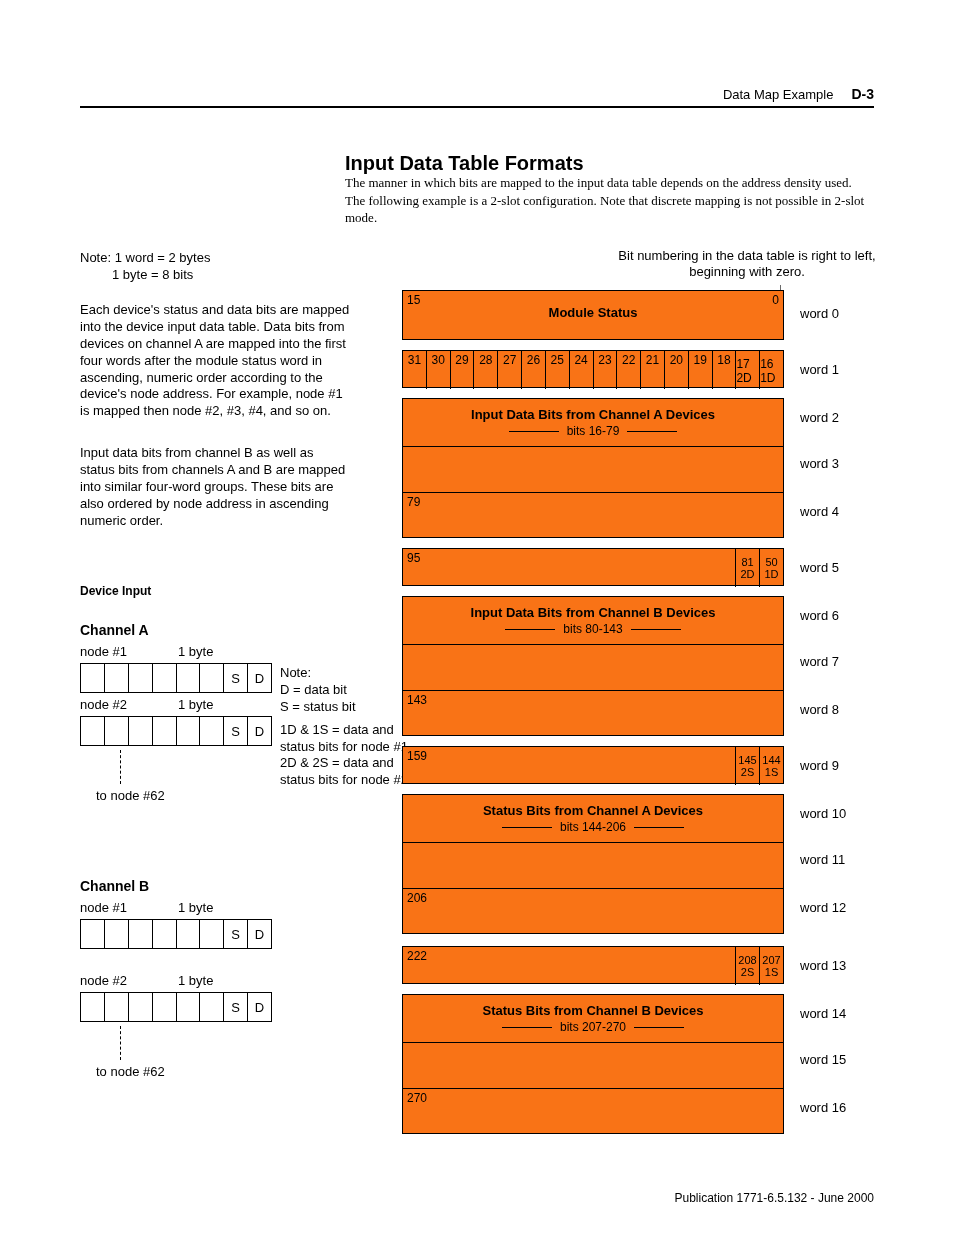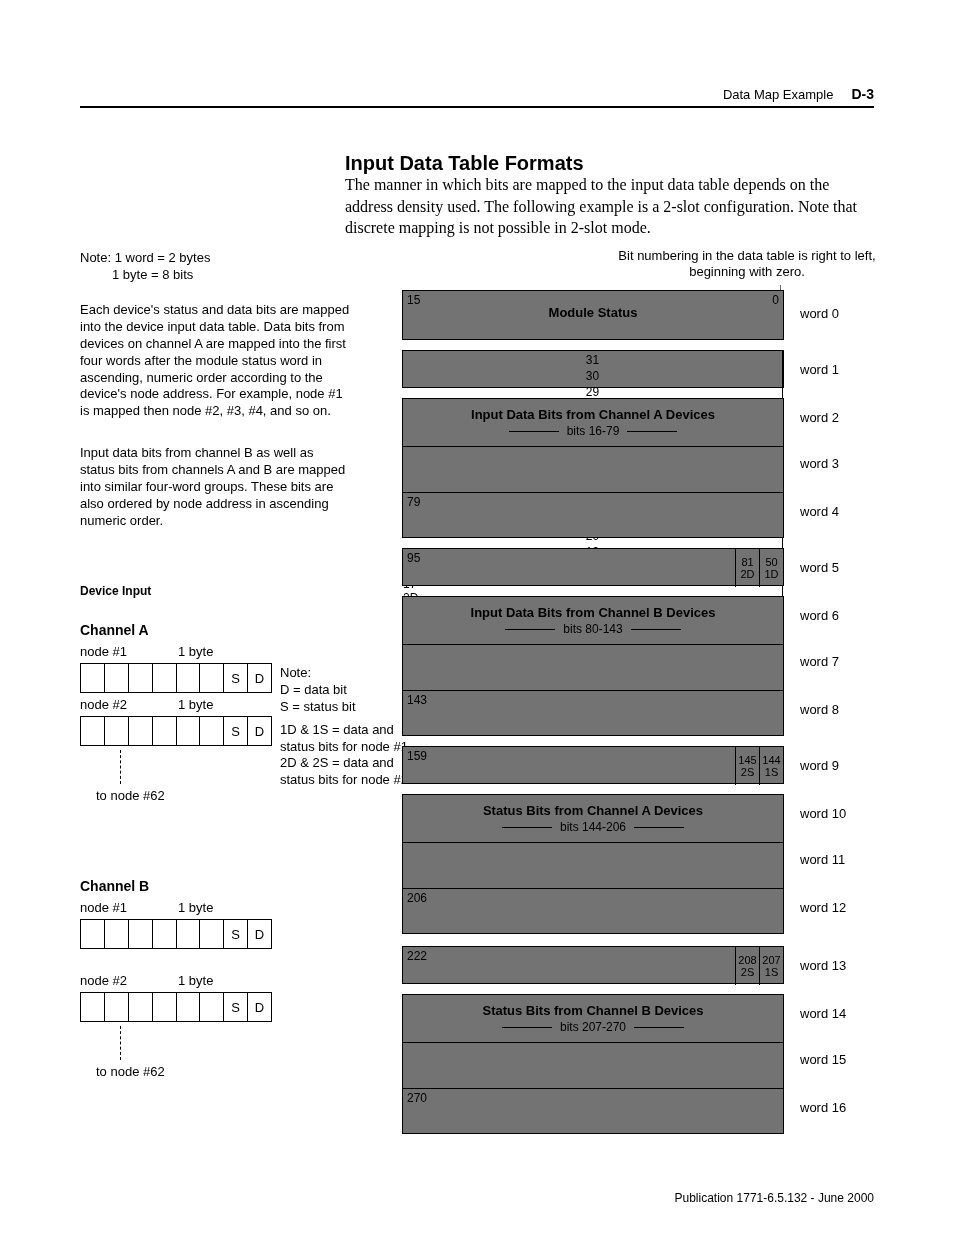--- a/index.html
+++ b/index.html
@@ -31,21 +31,21 @@
     font-weight: bold;
     font-size: 20px;
     font-family: Arial, Helvetica, sans-serif;
   }
   .intro {
     position: absolute;
     left: 345px;
     top: 174px;
     right: 80px;
     font-family: Georgia, "Times New Roman", serif;
-    font-size: 16px;
+    font-size: 13px;
     line-height: 1.35;
   }
   .sidecol {
     position: absolute;
     left: 80px;
     width: 270px;
     font-size: 13px;
     line-height: 1.3;
   }
   .sidecol.note1 { top: 250px; }
@@ -115,21 +115,21 @@
     position:absolute;
     left: 375px; top: 30px;
     font-size: 14px;
   }
   .word-row {
     position:absolute;
     left:0;
     width: 382px;
     border:1px solid #000;
     font-size: 12px;
-    background:#737373;
+    background:#f97316;
   }
   .word-label {
     position:absolute;
     font-size:13px;
   }
   .bitcells { display:flex; height:28px;}
   .bitcells .b { flex:1; border-right:1px solid #000; display:flex; align-items:flex-start; justify-content:center; padding-top:2px;}
   .bitcells .b:last-child{border-right:none;}
   .mod-status{ font-weight:bold; font-size:13px; text-align:center; padding:14px 0 6px 0;}
   .corner-left { position:absolute; left:4px; top:2px; font-size:12px;}
@@ -252,21 +252,21 @@
   <div class="arrow-down">↓</div>
 
   <div class="word-row" style="top:40px;height:50px;">
     <span class="corner-left">15</span>
     <span class="corner-right">0</span>
     <div class="mod-status">Module Status</div>
   </div>
   <div class="word-label" style="left:398px;top:56px;">word 0</div>
 
   <div class="word-row" style="top:100px;height:38px;">
-    <div class="bitcells" style="height:38px;flex-direction:column;">
+    <div class="bitcells" style="height:38px;">
       <div class="b">31</div>
       <div class="b">30</div>
       <div class="b">29</div>
       <div class="b">28</div>
       <div class="b">27</div>
       <div class="b">26</div>
       <div class="b">25</div>
       <div class="b">24</div>
       <div class="b">23</div>
       <div class="b">22</div>

